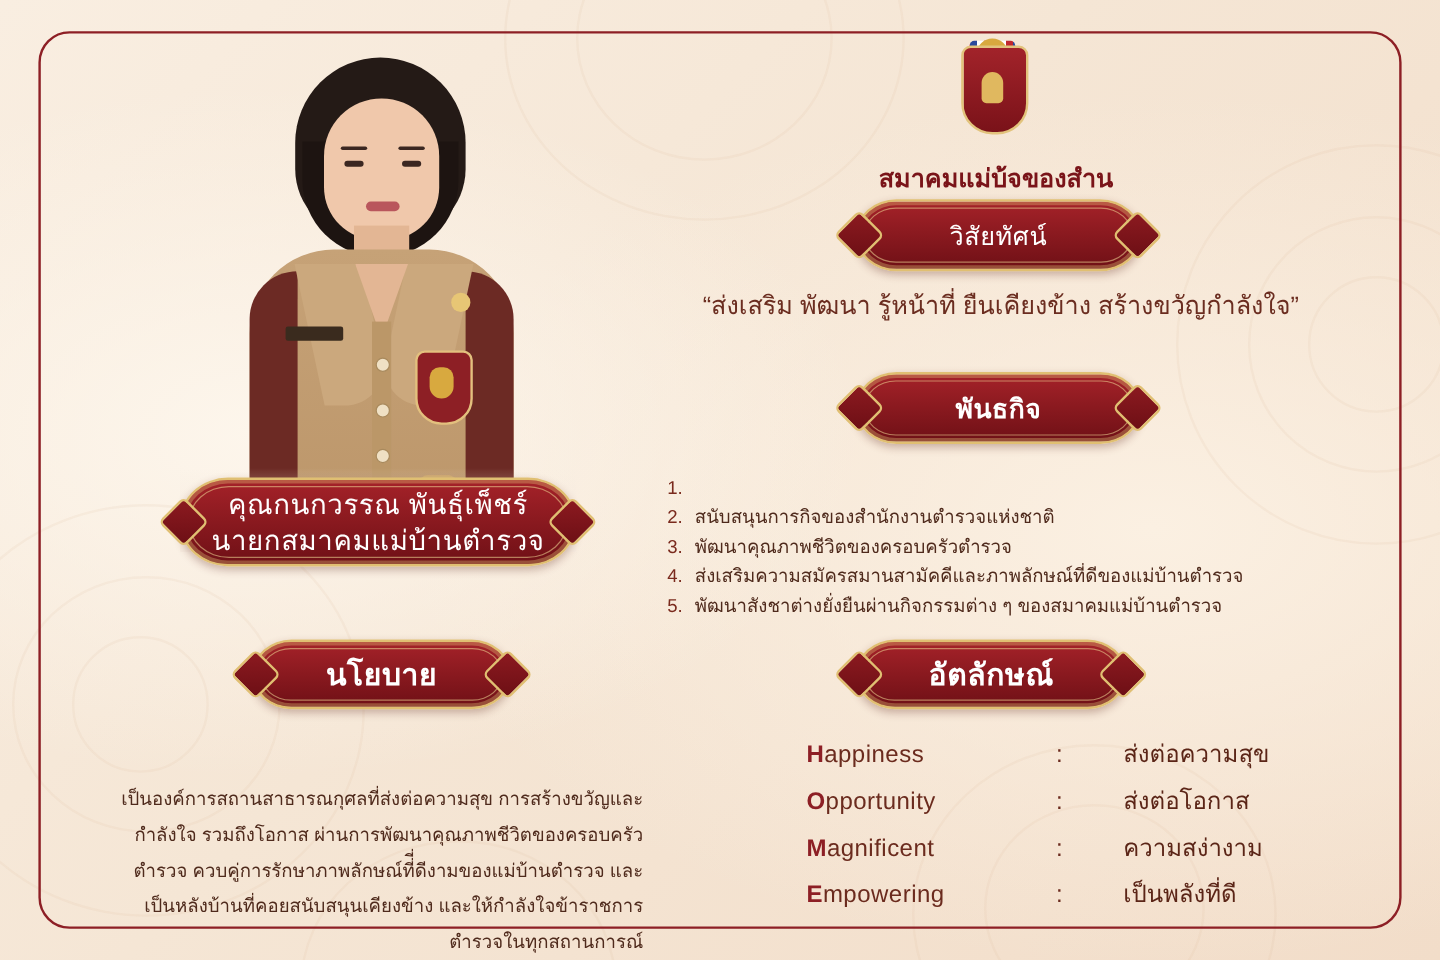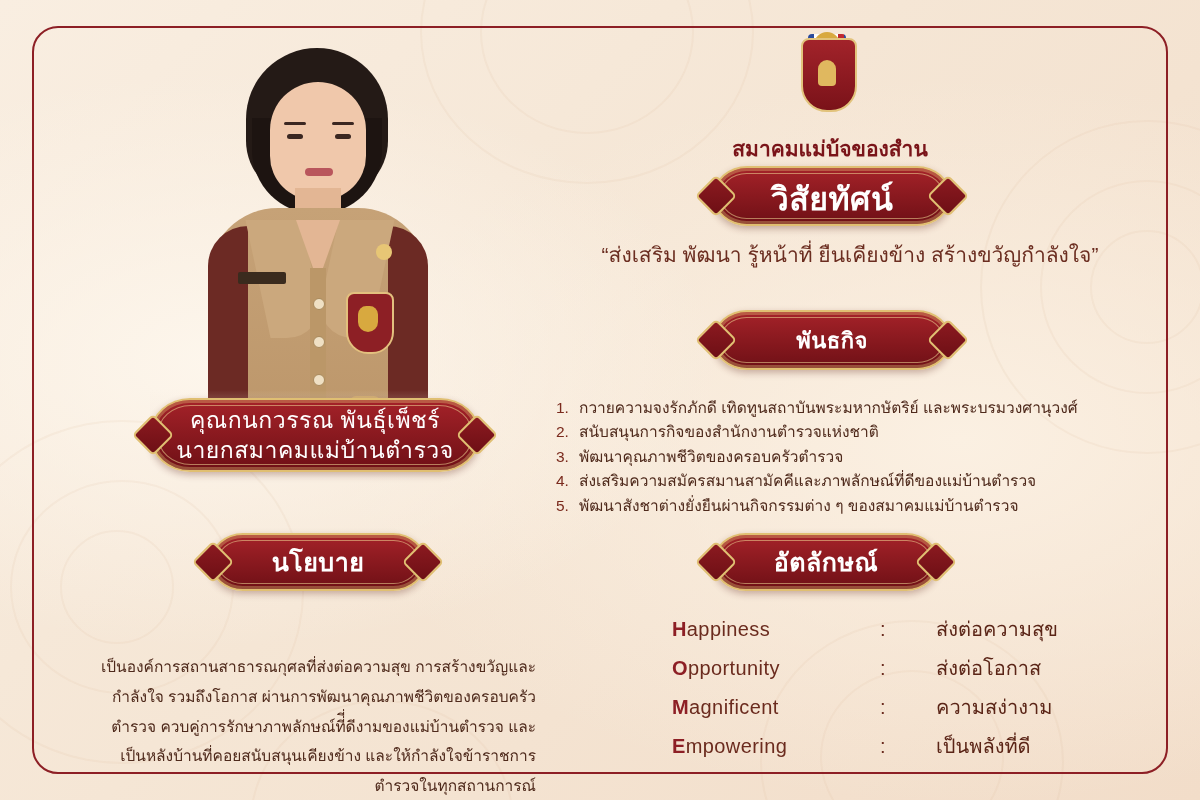--- a/index.html
+++ b/index.html
@@ -311,28 +311,27 @@
     width: 420px;
     text-align: center;
     font-size: 21px;
     color: #7a1419;
     font-weight: bold;
   }
 
   .vision-banner {
     left: 713px; top: 166px;
     width: 234px; height: 56px;
-    font-size: 32px;
-    font-weight: bold;
-    align-items: flex-end;
+    font-size: 21px;
+    font-weight: normal;
   }
 
   .vision-text {
     position: absolute;
-    left: 560px;
+    left: 544px;
     top: 238px;
     width: 580px;
     text-align: center;
     font-size: 21px;
     color: #6b2d20;
   }
 
   .mission-banner {
     left: 713px; top: 310px;
     width: 234px; height: 56px;
@@ -477,21 +476,20 @@
   </div>
   <div class="vision-text">“ส่งเสริม พัฒนา รู้หน้าที่ ยืนเคียงข้าง สร้างขวัญกำลังใจ”</div>
 
   <div class="banner mission-banner">
     <div class="inner-line"></div>
     <span class="label">พันธกิจ</span>
   </div>
   <div class="mission-list">
     <div class="row">
       <span class="num">1.</span>
-      <span class="txt">กวายความจงรักภักดี เทิดทูนสถาบันพระมหากษัตริย์ และพระบรมวงศานุวงศ์</span>
     </div>
     <div class="row">
       <span class="num">2.</span>
       <span class="txt">สนับสนุนการกิจของสำนักงานตำรวจแห่งชาติ</span>
     </div>
     <div class="row">
       <span class="num">3.</span>
       <span class="txt">พัฒนาคุณภาพชีวิตของครอบครัวตำรวจ</span>
     </div>
     <div class="row">

